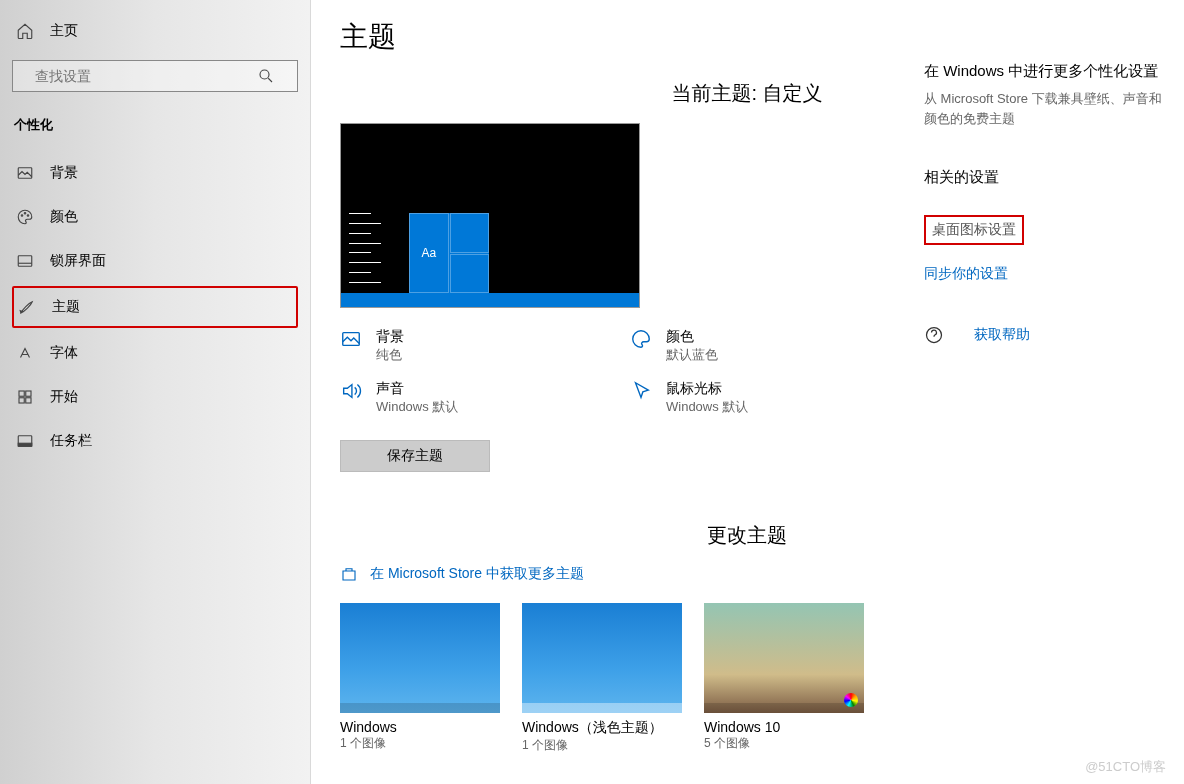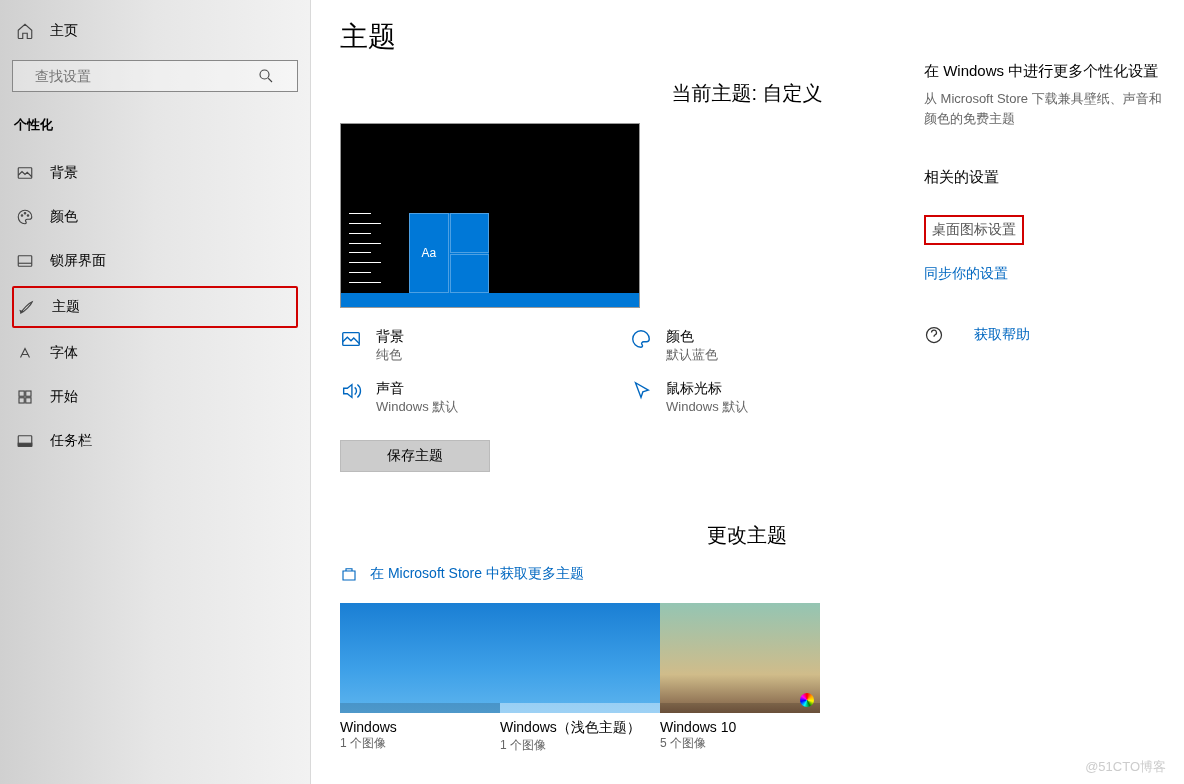--- a/index.html
+++ b/index.html
@@ -36,21 +36,21 @@
 .part .picon svg { width: 22px; height: 22px; stroke: #0067c0; fill:none; stroke-width:1.5; }
 .part .ptitle { font-size: 14px; color: #000; }
 .part .pvalue { font-size: 13px; color: #666; }
 
 .save-btn { width: 150px; height: 32px; background: #ccc; border: 1px solid #bbb; font-size: 14px; color: #000; cursor: pointer; margin-bottom: 50px; }
 
 .store-link { display: flex; align-items: center; gap: 12px; color: #0067c0; font-size: 14px; margin-bottom: 20px; cursor: pointer; }
 .store-link .sicon { width: 18px; height: 18px; }
 .store-link .sicon svg { stroke:#0067c0; fill:none; stroke-width:1.5; }
 
-.theme-grid { display: flex; }
+.theme-grid { display: flex; gap: 22px; }
 .theme-card { width: 160px; cursor: pointer; }
 .theme-thumb { width: 160px; height: 110px; background: linear-gradient(180deg, #1a7fd4 0%, #3da0e8 60%, #5db4ee 100%); margin-bottom: 6px; position: relative; }
 .theme-thumb.beach { background: linear-gradient(180deg,#94c5b3 0%, #d0bc8a 65%, #7c5d44 100%); }
 .theme-thumb .tbar { position:absolute; bottom:0; left:0; right:0; height:10px; background:rgba(0,0,0,0.15); }
 .theme-name { font-size: 14px; color: #000; }
 .theme-sub { font-size: 12px; color: #666; }
 
 .rightcol { position: absolute; top: 62px; right: 20px; width: 240px; }
 .rightcol h3 { font-size: 15px; font-weight: 400; color: #000; margin-bottom: 8px; }
 .rightcol p.desc { font-size: 13px; color: #666; margin-bottom: 40px; line-height: 1.5; }

